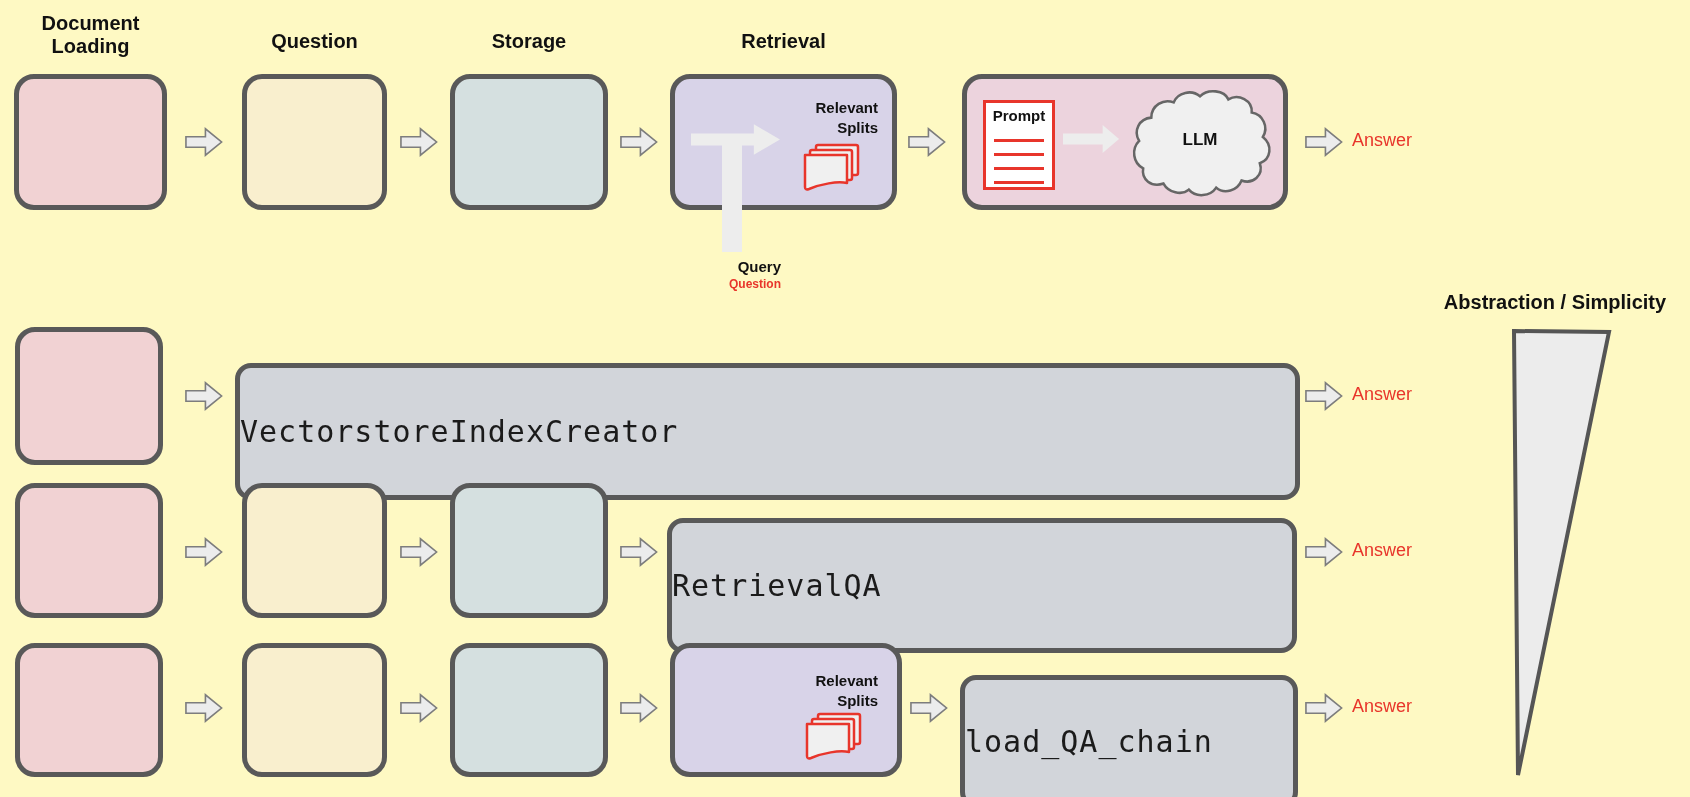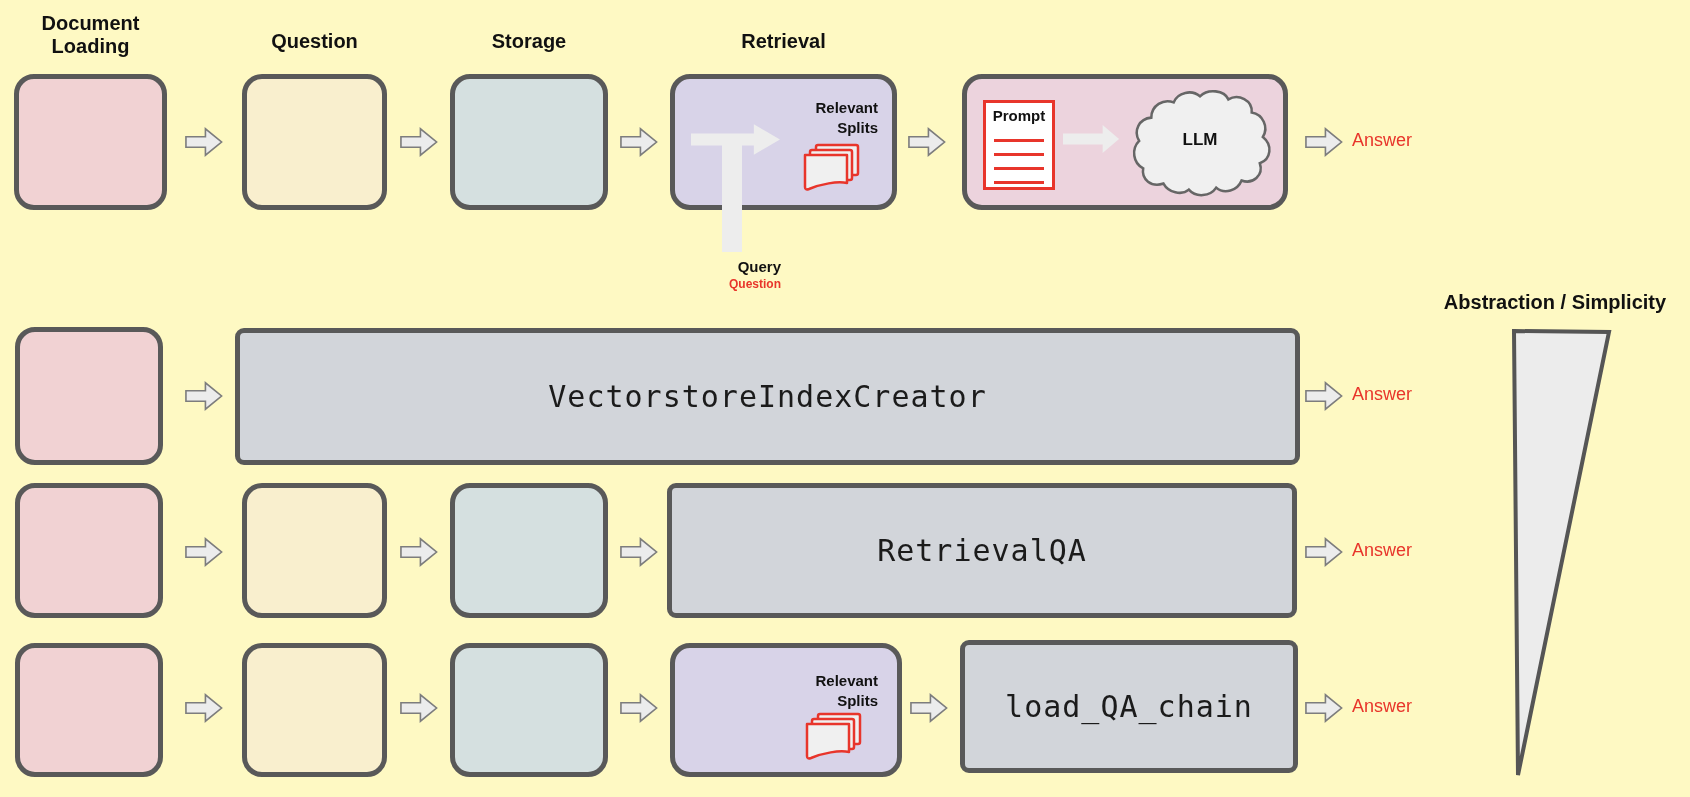--- a/index.html
+++ b/index.html
@@ -4,21 +4,21 @@
 <style>
   html,body{margin:0;padding:0;background:#ffffff;}
   #canvas{
     position:relative;width:1690px;height:797px;background:#fef9c3;overflow:hidden;
     font-family:"Liberation Sans", sans-serif;
   }
   .box{
     position:absolute;box-sizing:border-box;
     border:5px solid var(--box-border);border-radius:20px;background:#fff;
   }
-  .box.big{border-radius:9px;display:flex;align-items:center;justify-content:center;}
+  .box.big{border-radius:16px;display:flex;align-items:center;justify-content:flex-start;margin-top:35px;}
   .fill-pink{background:var(--pink);}
   .fill-yellow{background:var(--yellow);}
   .fill-blue{background:var(--blue-gray);}
   .fill-purple{background:var(--purple);}
   .fill-rose{background:var(--rose);}
   .fill-gray{background:var(--gray-box);}
   .stage-label{
     position:absolute;font-weight:bold;font-size:20px;line-height:1.15;
     text-align:center;color:#111;
   }

